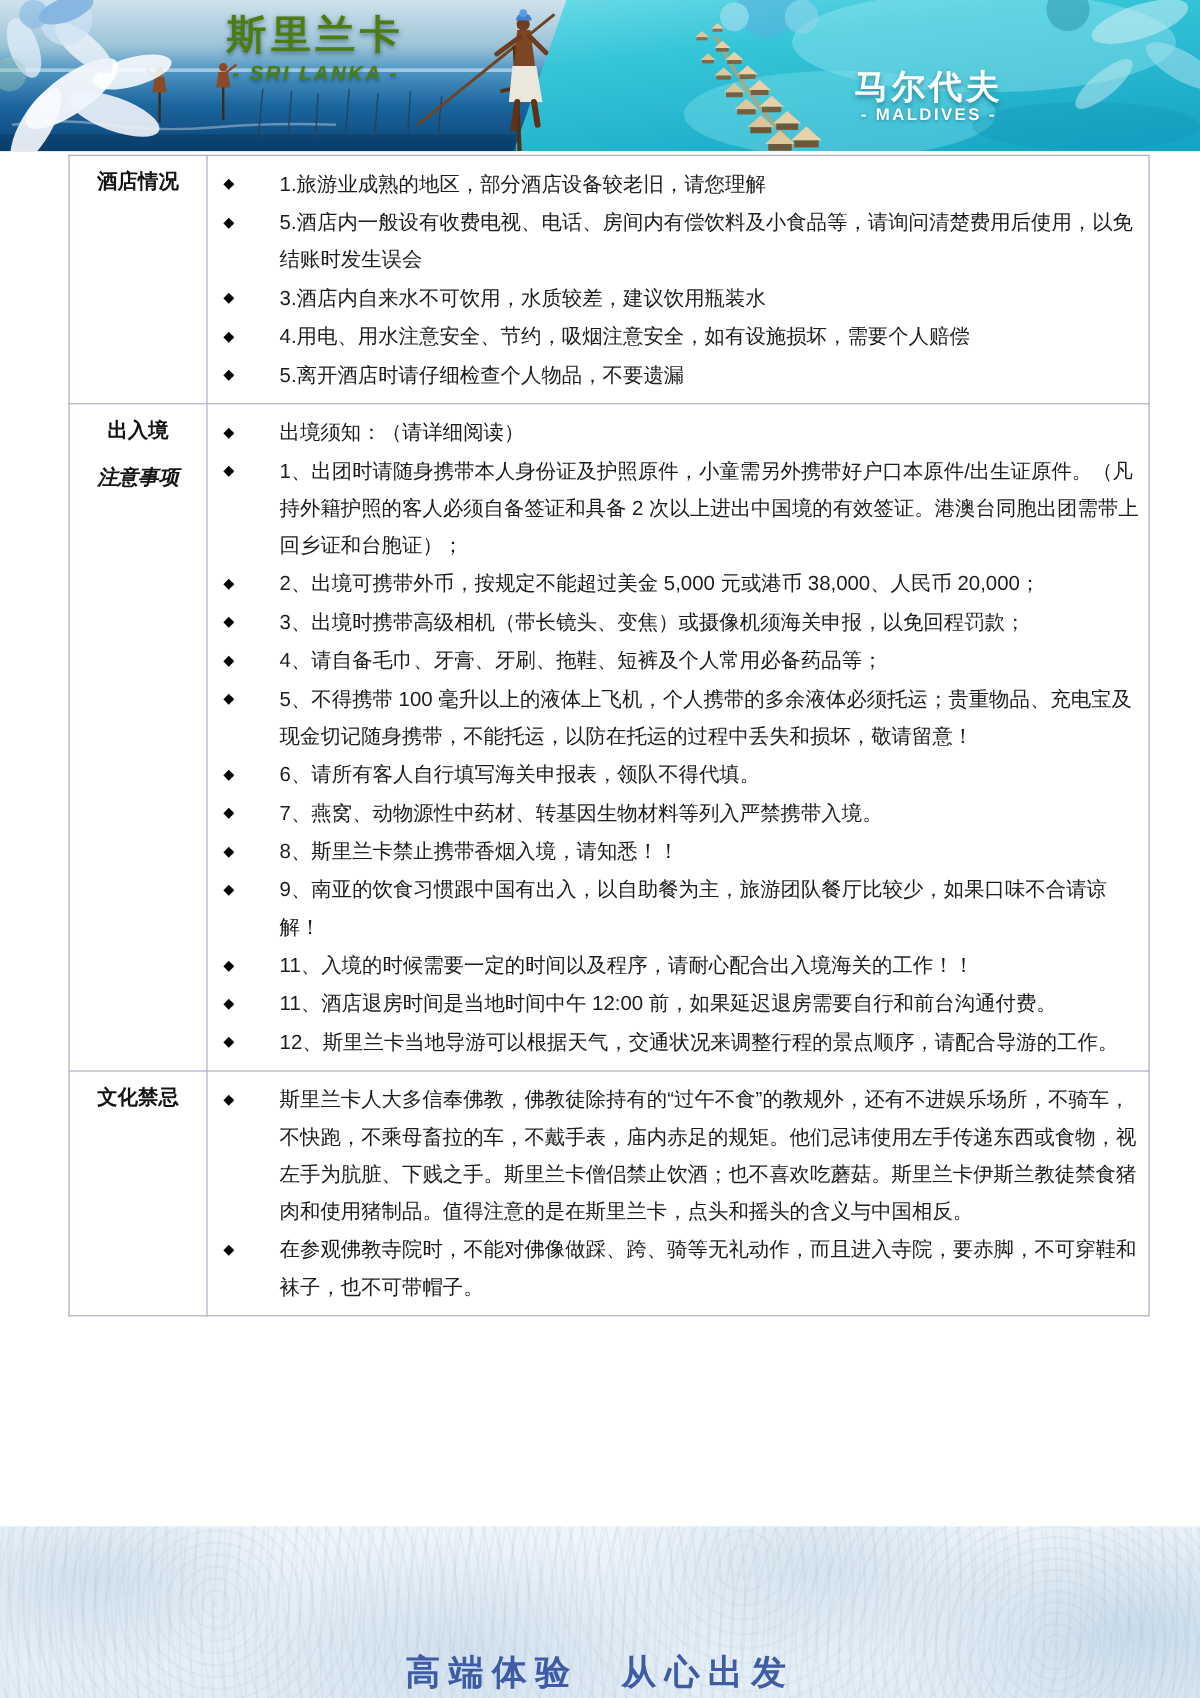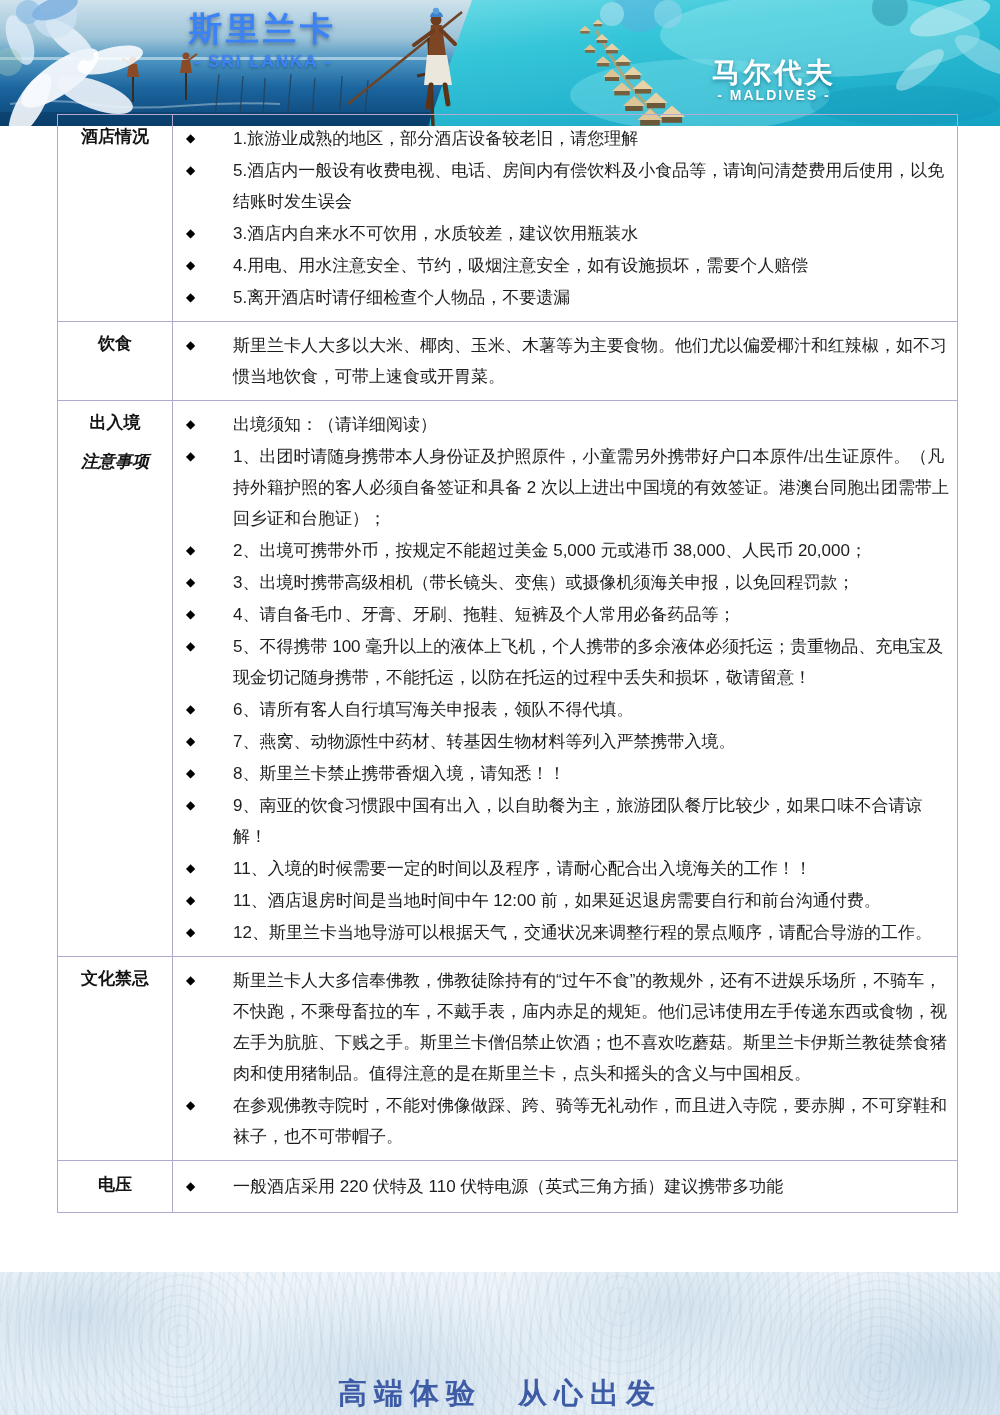--- a/index.html
+++ b/index.html
@@ -2,33 +2,33 @@
 <html><head>
 <meta charset="utf-8">
 <style>
   html,body{margin:0;padding:0;background:#fff;}
   body{font-family:"Liberation Sans","DejaVu Sans",sans-serif;}
   .page{position:relative;width:1000px;height:1415px;background:#fff;overflow:hidden;margin:0 auto;}
 
   
   .hero{position:absolute;left:0;top:0;width:1000px;height:126px;}
   .hero svg{display:block;width:100%;height:100%;}
-  .hero-left{position:absolute;left:165px;top:12px;width:196px;text-align:center;color:#3b82f6;}
+  .hero-left{position:absolute;left:165px;top:12px;width:196px;text-align:center;color:#4d7c0f;}
   .hero-title-left{font-size:33px;font-weight:700;letter-spacing:4px;line-height:1.05;
     text-shadow:0 2px 4px rgba(5,45,80,.55);}
-  .hero-sub-left{margin-top:5px;font-size:17px;font-weight:700;letter-spacing:2px;
+  .hero-sub-left{margin-top:5px;font-size:17px;font-weight:700;font-style:italic;letter-spacing:2px;
     text-shadow:0 1px 3px rgba(5,45,80,.5);}
   .hero-right{position:absolute;left:698px;top:58px;width:152px;text-align:center;color:#fff;}
   .hero-title-right{font-size:28px;font-weight:700;letter-spacing:3px;line-height:1.05;
     text-shadow:0 2px 4px rgba(0,70,90,.5);}
   .hero-sub-right{margin-top:0;font-size:14px;font-weight:700;letter-spacing:2px;
     text-shadow:0 1px 3px rgba(0,70,90,.5);}
 
   
-  .info-table{position:absolute;left:57px;top:114px;width:901px;border-collapse:collapse;table-layout:fixed;border-radius:21px;}
+  .info-table{position:absolute;left:57px;top:129px;width:901px;border-collapse:collapse;table-layout:fixed;border-radius:21px;}
   .info-table td{border:1px solid #b3a8ce;vertical-align:top;}
   .label-cell{width:110px;text-align:center;padding:10px 2px;font-size:17px;font-weight:700;color:#141414;}
   .label-line{line-height:23px;}
   .label-line + .label-line{margin-top:16px;font-style:italic;}
   .content-cell{padding:7px 8px 7px 13px;font-size:17px;color:#1c1c1c;}
   .row-voltage .content-cell,.row-currency .content-cell{padding-top:9px;padding-bottom:9px;}
   .row-voltage .label-cell,.row-currency .label-cell{padding-top:12px;}
   .item{display:flex;margin:1px 0;}
   .bullet{flex:0 0 27px;font-size:12px;line-height:31px;color:#000;}
   .item-text{flex:1;line-height:31px;word-break:break-all;margin-left:20px;}
@@ -241,31 +241,20 @@
               <span class="bullet">◆</span>
               <span class="item-text">4.用电、用水注意安全、节约，吸烟注意安全，如有设施损坏，需要个人赔偿</span>
             </div>
           <div class="item">
               <span class="bullet">◆</span>
               <span class="item-text">5.离开酒店时请仔细检查个人物品，不要遗漏</span>
             </div>
         </td>
       </tr>
 
-      <tr class="row-food">
-        <td class="label-cell">
-          <div class="label-line">饮食</div>
-        </td>
-        <td class="content-cell">
-          <div class="item">
-              <span class="bullet">◆</span>
-              <span class="item-text">斯里兰卡人大多以大米、椰肉、玉米、木薯等为主要食物。他们尤以偏爱椰汁和红辣椒，如不习惯当地饮食，可带上速食或开胃菜。</span>
-            </div>
-        </td>
-      </tr>
 
       <tr class="row-exit">
         <td class="label-cell">
           <div class="label-line">出入境</div>
           <div class="label-line">注意事项</div>
         </td>
         <td class="content-cell">
           <div class="item">
               <span class="bullet">◆</span>
               <span class="item-text">出境须知：（请详细阅读）</span>
@@ -330,31 +319,20 @@
               <span class="bullet">◆</span>
               <span class="item-text">斯里兰卡人大多信奉佛教，佛教徒除持有的“过午不食”的教规外，还有不进娱乐场所，不骑车，不快跑，不乘母畜拉的车，不戴手表，庙内赤足的规矩。他们忌讳使用左手传递东西或食物，视左手为肮脏、下贱之手。斯里兰卡僧侣禁止饮酒；也不喜欢吃蘑菇。斯里兰卡伊斯兰教徒禁食猪肉和使用猪制品。值得注意的是在斯里兰卡，点头和摇头的含义与中国相反。</span>
             </div>
           <div class="item">
               <span class="bullet">◆</span>
               <span class="item-text">在参观佛教寺院时，不能对佛像做踩、跨、骑等无礼动作，而且进入寺院，要赤脚，不可穿鞋和袜子，也不可带帽子。</span>
             </div>
         </td>
       </tr>
 
-      <tr class="row-voltage">
-        <td class="label-cell">
-          <div class="label-line">电压</div>
-        </td>
-        <td class="content-cell">
-          <div class="item">
-              <span class="bullet">◆</span>
-              <span class="item-text">一般酒店采用 220 伏特及 110 伏特电源（英式三角方插）建议携带多功能</span>
-            </div>
-        </td>
-      </tr>
 
 
     </tbody>
   </table>
 
   <footer class="footer">
     <div class="slogan">高端体验　从心出发</div>
   </footer>
 
 </div>

